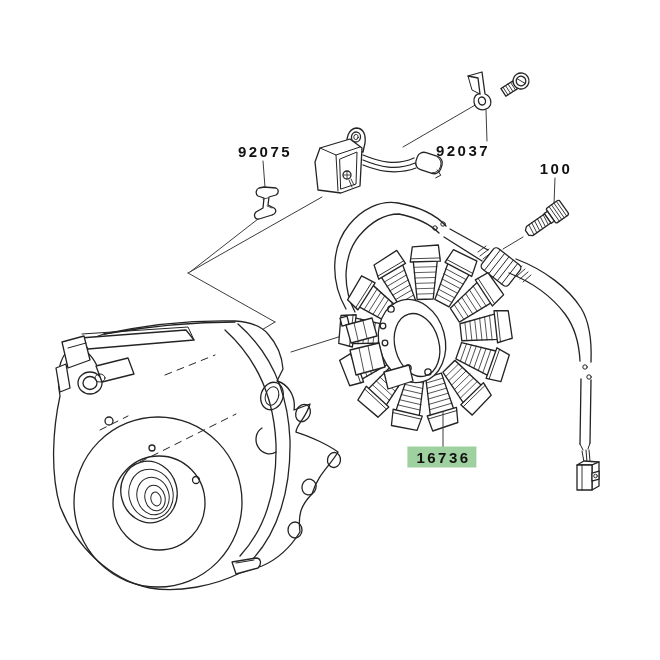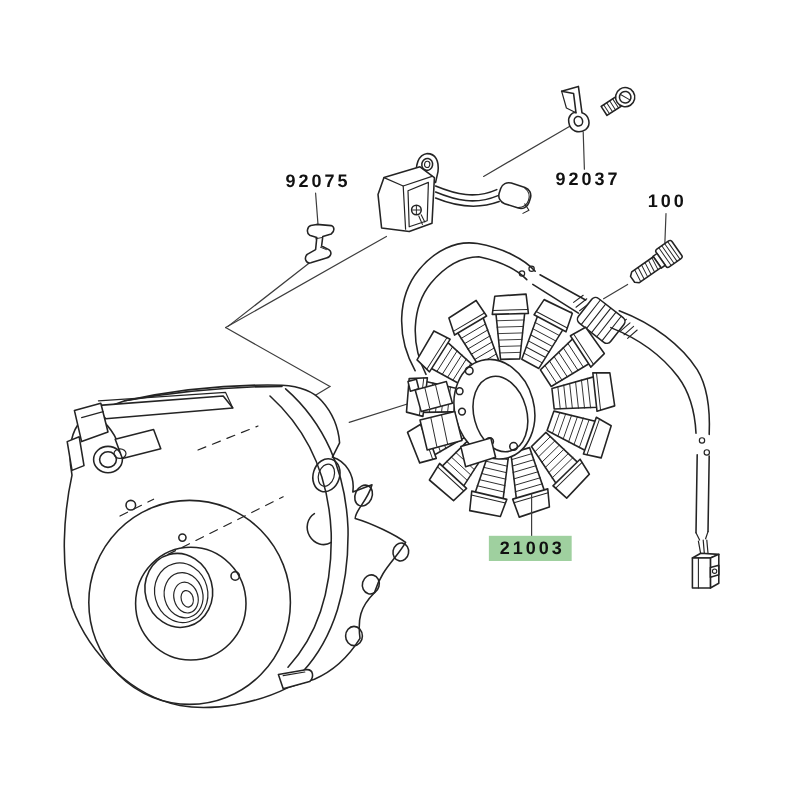--- a/index.html
+++ b/index.html
@@ -237,19 +237,19 @@
       <rect x="16" y="-6" width="4" height="12" fill="#fff"></rect>
       <path d="M20,-5.5 L42,-5.5 L45,-3 L45,3 L42,5.5 L20,5.5 Z" fill="#fff"></path>
       <path d="M23,-5.5 L21.5,5.5 M26.5,-5.5 L25,5.5 M30,-5.5 L28.5,5.5 M33.5,-5.5 L32,5.5 M37,-5.5 L35.5,5.5 M40.5,-5.5 L39,5.5" stroke-width="0.8"></path>
     </g>
 
   </g>
 </svg>
 
 <div class="part-label" style="left:264px;top:151px">92075</div>
 
-<div class="part-label" style="left:489px;top:150px">92037</div>
+<div class="part-label" style="left:462px;top:150px">92037</div>
 
 <div class="part-label" style="left:555px;top:168px">100</div>
 
-<div class="part-label hl" style="left: 442px; top: 457px; background-color: rgb(159, 208, 159);">21003</div>
+<div class="part-label hl" style="left: 442px; top: 457px; background-color: rgb(159, 208, 159);">16736</div>
 
 </div>
 
 </body></html>

